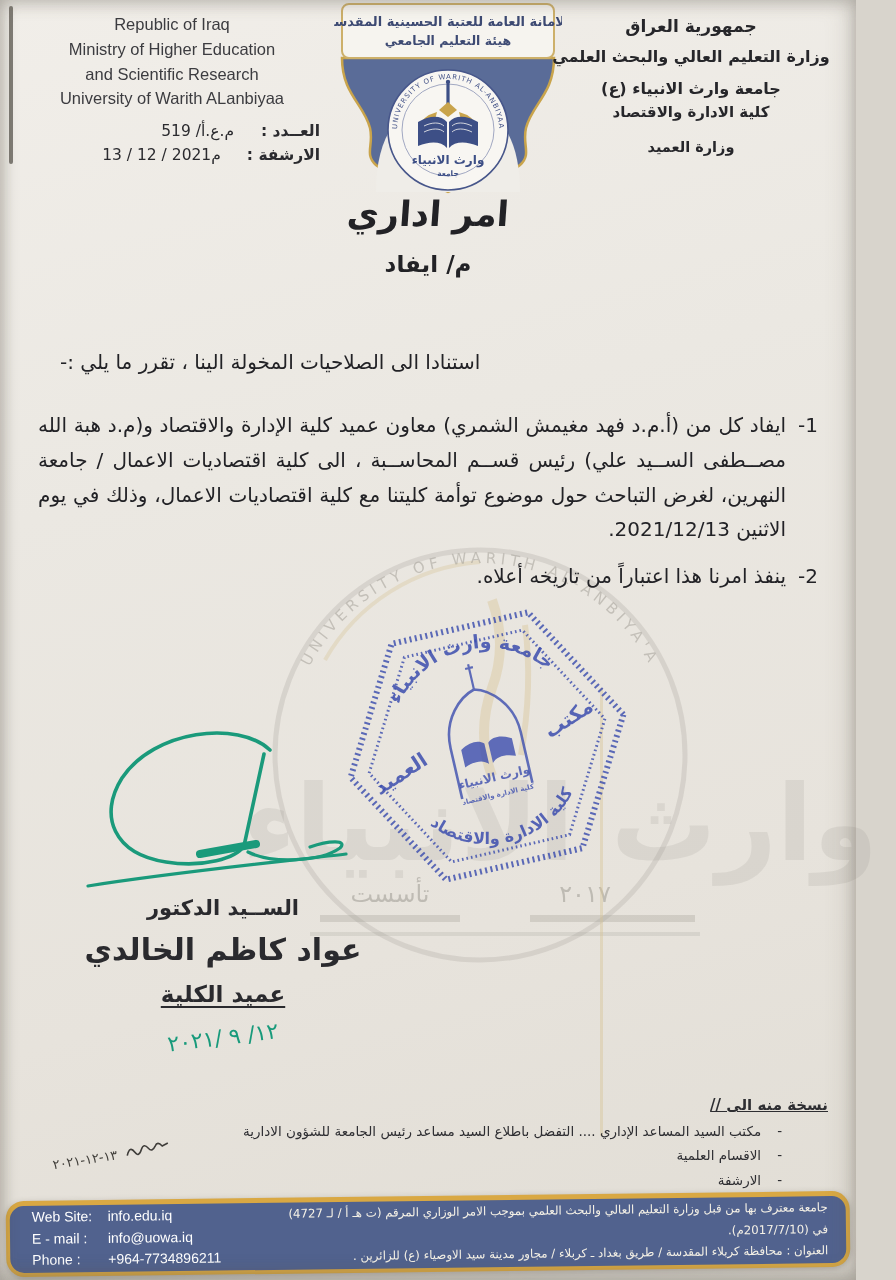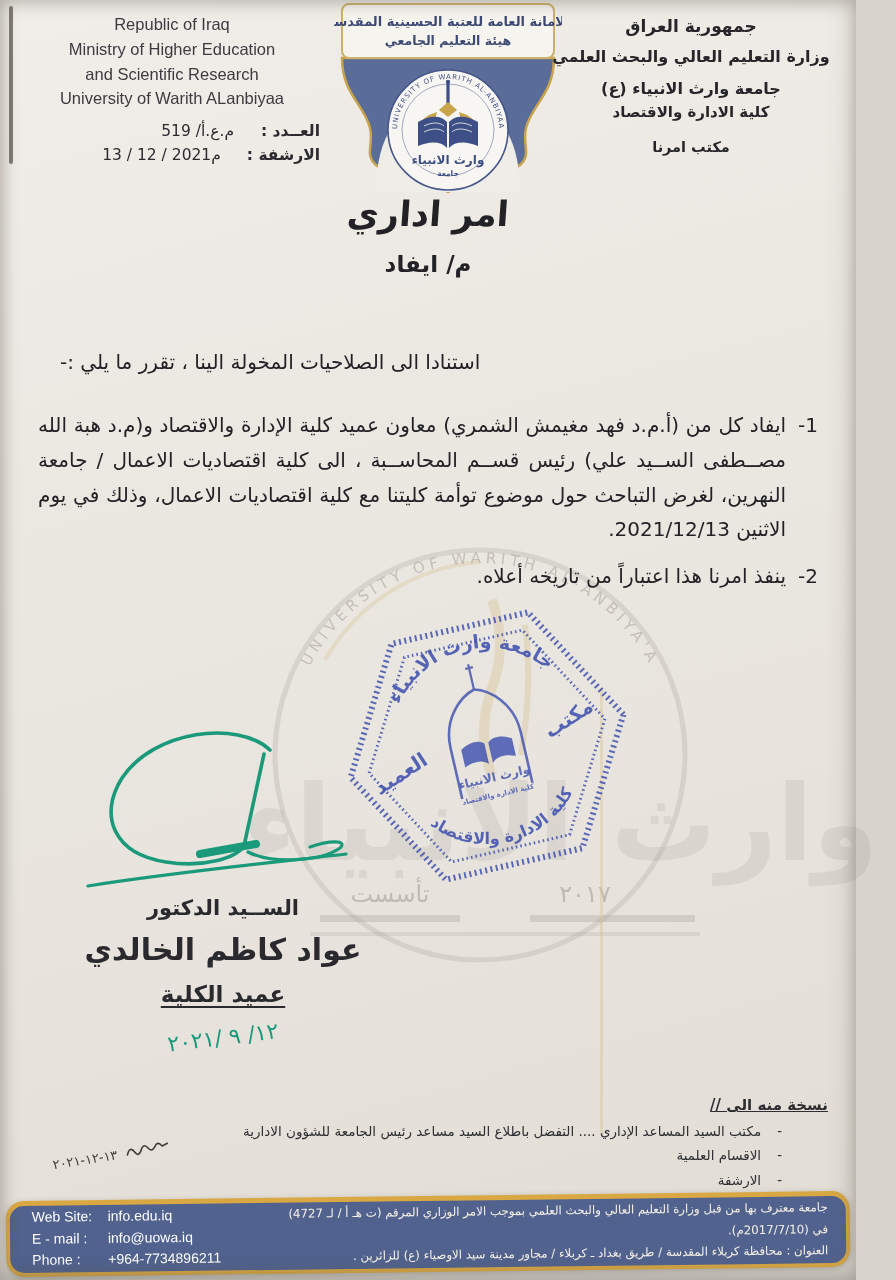--- a/index.html
+++ b/index.html
@@ -121,21 +121,21 @@
       <text y="34" text-anchor="middle" font-size="12" font-weight="bold" fill="#3d4f86">وارث الانبياء</text>
       <text y="46" text-anchor="middle" font-size="7.5" font-weight="bold" fill="#3d4f86">جامعة</text>
     </g>
   </svg>
 
   <div class="hdr-ar">
     <div class="l1">جمهورية العراق</div>
     <div class="l2">وزارة التعليم العالي والبحث العلمي</div>
     <div class="l3">جامعة وارث الانبياء (ع)</div>
     <div class="l4">كلية الادارة والاقتصاد</div>
-    <div class="l5">مكتب امرنا</div>
+    <div class="l5">وزارة العميد</div>
   </div>
 
   <div class="title-block">
     <div class="title-main">امر اداري</div>
     <div class="title-sub">م/ ايفاد</div>
   </div>
 
   <div class="opening">استنادا الى الصلاحيات المخولة الينا ، تقرر ما يلي :-</div>
 
   <div class="order-list">

